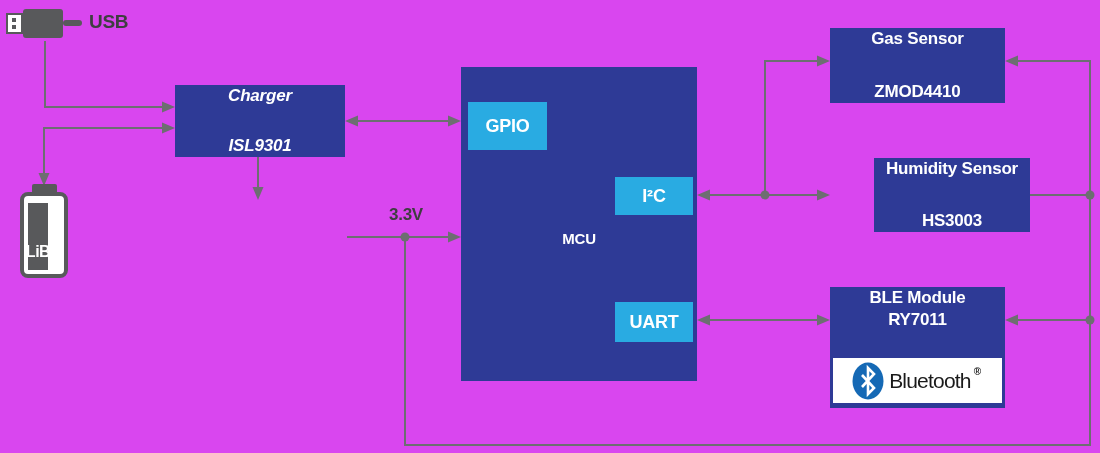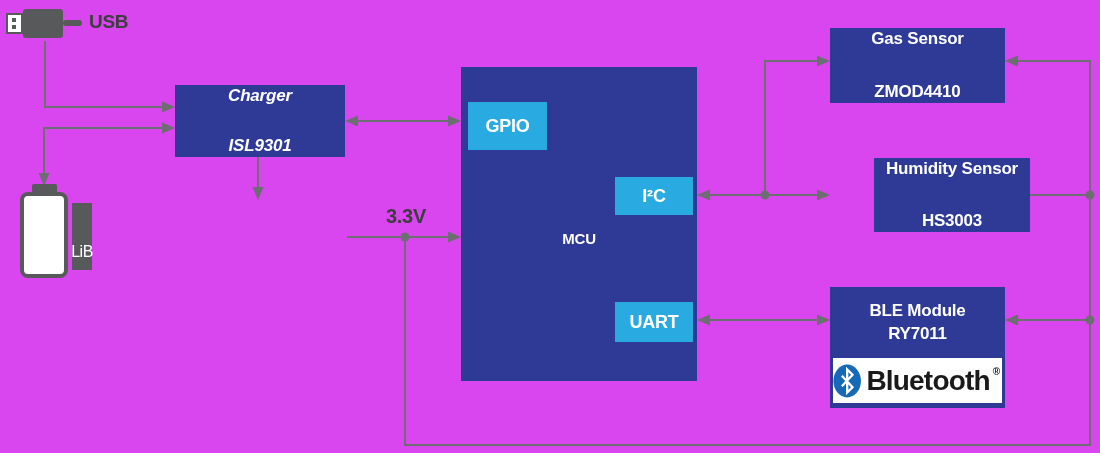--- a/index.html
+++ b/index.html
@@ -11,58 +11,58 @@
   .blk{position:absolute;background:var(--block-blue);color:#fff;display:flex;
        flex-direction:column;align-items:center;justify-content:space-between;
        font-weight:bold;font-size:17px;line-height:1.32;letter-spacing:-0.2px;text-align:center;}
   #charger{left:175px;top:85px;width:170px;height:72px;font-style:italic;}
   #ldo{left:172px;top:200px;width:175px;height:73px;}
   #mcu{left:461px;top:67px;width:236px;height:314px;}
   #gas{left:830px;top:28px;width:175px;height:75px;}
   #humidity{left:830px;top:158px;width:156px;height:74px;margin-left:44px;}
   #ble{left:830px;top:287px;width:175px;height:121px;justify-content:flex-start;}
   .ble-text{position:absolute;left:0;top:0;width:100%;height:71px;display:flex;
-            flex-direction:column;align-items:center;justify-content:center;line-height:1.32;}
+            flex-direction:column;align-items:center;justify-content:flex-start;line-height:1.32;}
   .mcu-title{position:absolute;left:461px;top:224px;width:236px;color:#fff;font-weight:bold;
              font-size:15px;line-height:29px;text-align:center;letter-spacing:-0.2px;}
   .port{position:absolute;background:var(--port-cyan);color:#fff;font-weight:bold;font-size:18px;
         display:flex;align-items:center;justify-content:center;letter-spacing:-0.2px;}
   #gpio{left:468px;top:102px;width:79px;height:48px;}
   #i2c{left:615px;top:177px;width:78px;height:38px;}
   #uart{left:615px;top:302px;width:78px;height:40px;}
 
   
   .bt-band{position:absolute;left:3px;right:3px;bottom:5px;height:45px;background:#fff;
            display:flex;align-items:center;justify-content:center;gap:5px;}
-  .bt-word{color:#1a1a1a;font-weight:bold;font-size:28px;letter-spacing:-0.8px;line-height:1;text-align:center;}
+  .bt-word{color:#1a1a1a;font-weight:normal;font-size:21px;letter-spacing:-0.8px;line-height:1;text-align:center;}
   .bt-reg{color:#1a1a1a;font-size:10px;font-weight:bold;position:relative;top:-9px;left:-2px;}
 
   
   .free-label{position:absolute;color:var(--label-dark);font-weight:bold;}
   #usb-label{left:89px;top:11px;font-size:19px;letter-spacing:-0.3px;}
-  #rail-label{left:378px;top:205px;width:56px;text-align:center;font-size:20px;letter-spacing:-0.3px;}
+  #rail-label{left:378px;top:205px;width:56px;text-align:center;font-size:17px;letter-spacing:-0.3px;}
 
   
   .usb-metal{position:absolute;left:6px;top:13px;width:13px;height:17px;background:#fff;
              border:2.5px solid var(--icon-gray);}
   .usb-pin{position:absolute;width:4px;height:4px;background:var(--icon-gray);left:4px;}
   .usb-pin.p1{top:3px;} .usb-pin.p2{top:10px;}
   .usb-body{position:absolute;left:23px;top:9px;width:40px;height:29px;background:var(--icon-gray);
             border-radius:3px;}
   .usb-cable{position:absolute;left:63px;top:20px;width:19px;height:6px;background:var(--icon-gray);
              border-radius:3px;}
 
   
   .bat-cap{position:absolute;left:32px;top:184px;width:25px;height:12px;background:var(--icon-gray);
            border-radius:2px;}
   .bat-outer{position:absolute;left:20px;top:192px;width:40px;height:78px;background:#fff;
              border:4px solid var(--icon-gray);border-radius:8px;}
   .bat-inner{position:absolute;left:28px;top:203px;width:20px;height:67px;background:var(--icon-gray);
-             display:flex;align-items:flex-end;justify-content:center;color:#fff;font-weight:normal;
-             font-size:16px;letter-spacing:-0.5px;margin-left:44px;}
+             display:flex;align-items:flex-end;justify-content:center;color:#fff;font-weight:bold;
+             font-size:16px;letter-spacing:-0.5px;}
   .bat-inner span{padding-bottom:9px;}
 </style>
 </head>
 <body>
 
 <div class="canvas">
 
   <svg id="wire-layer" viewBox="0 0 1100 453" xmlns="http://www.w3.org/2000/svg">
       <g>
         <polyline points="45,41 45,107 165,107" fill="none" stroke="#6d6e71" stroke-width="2"></polyline>

